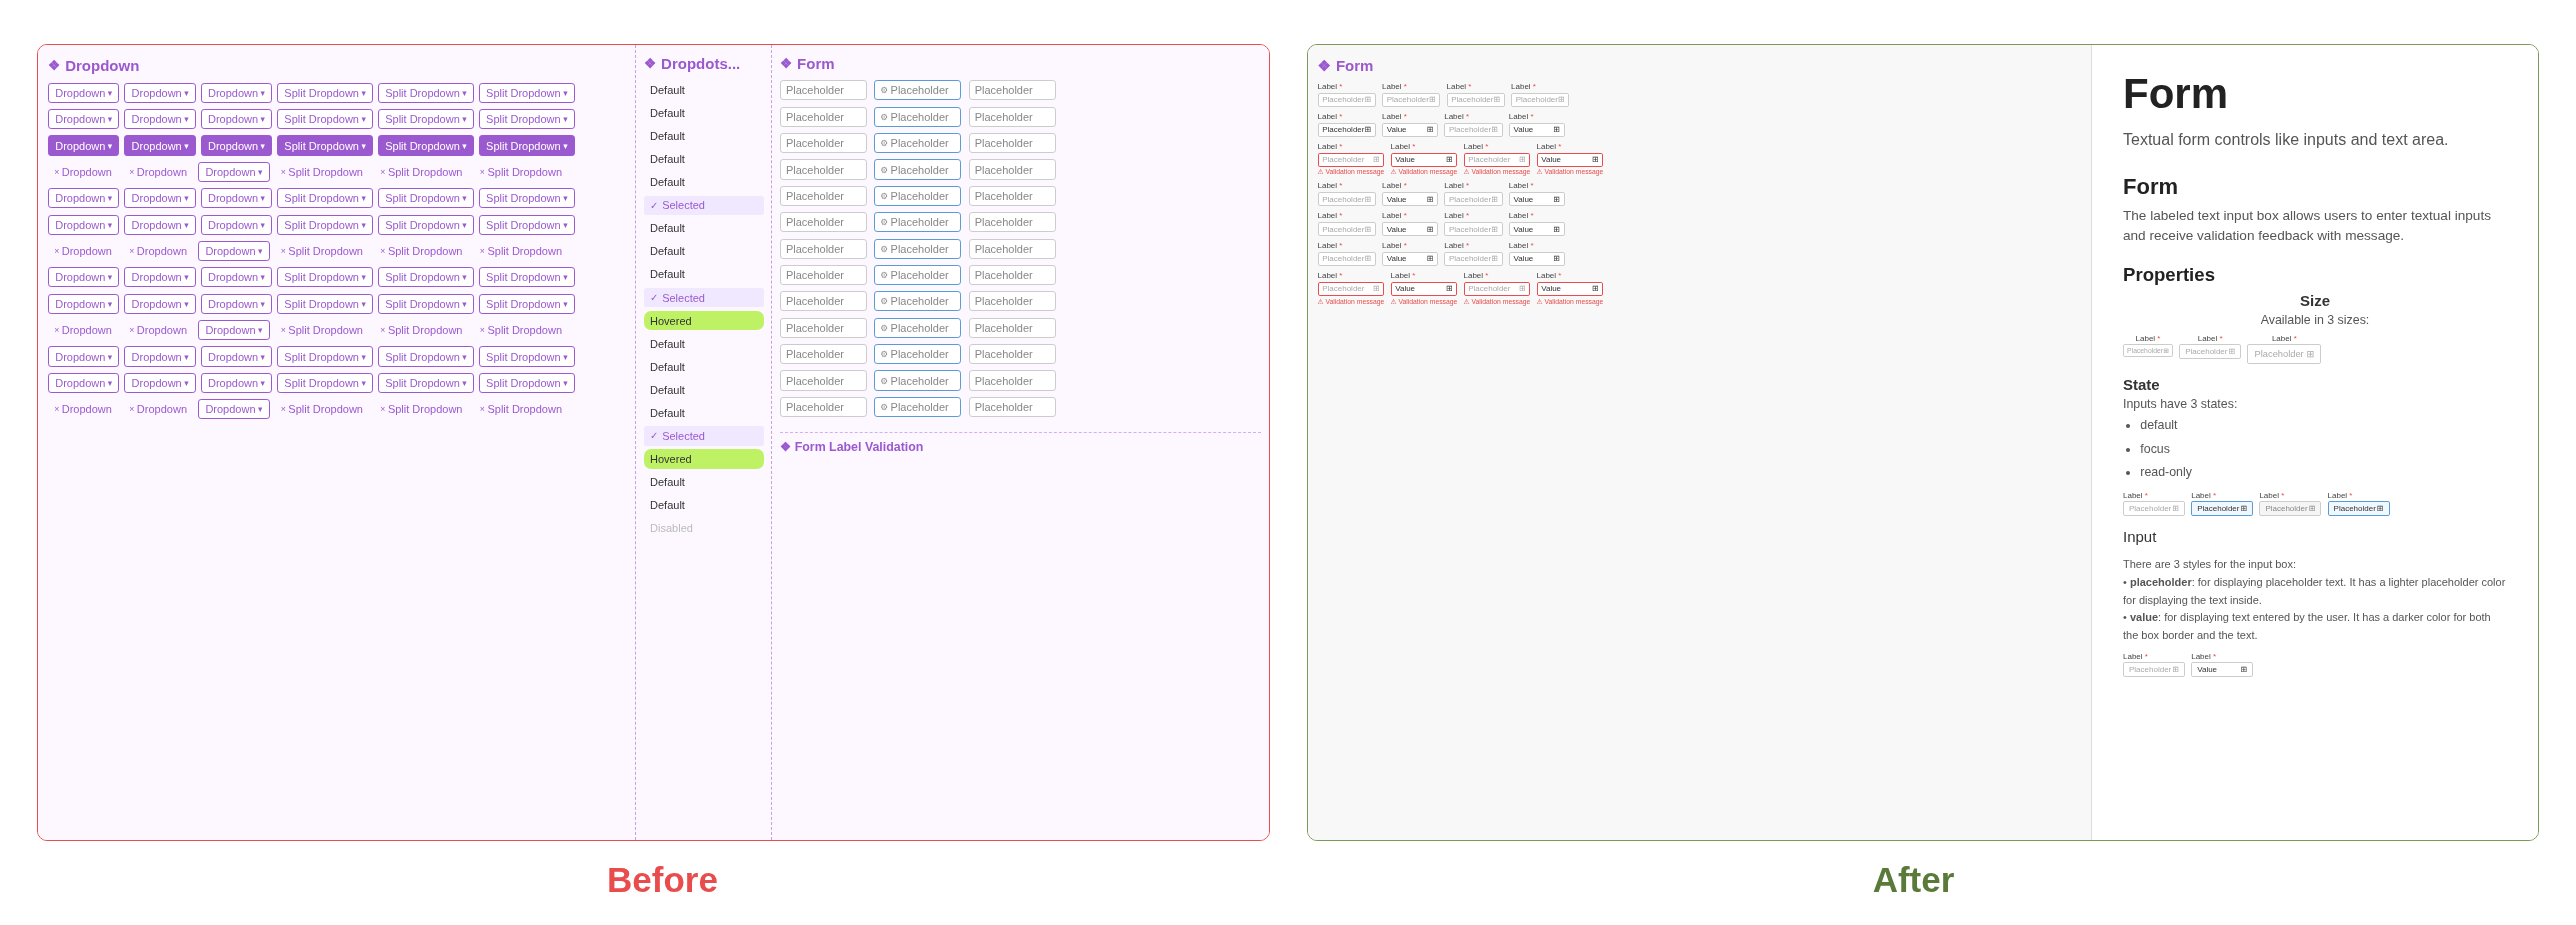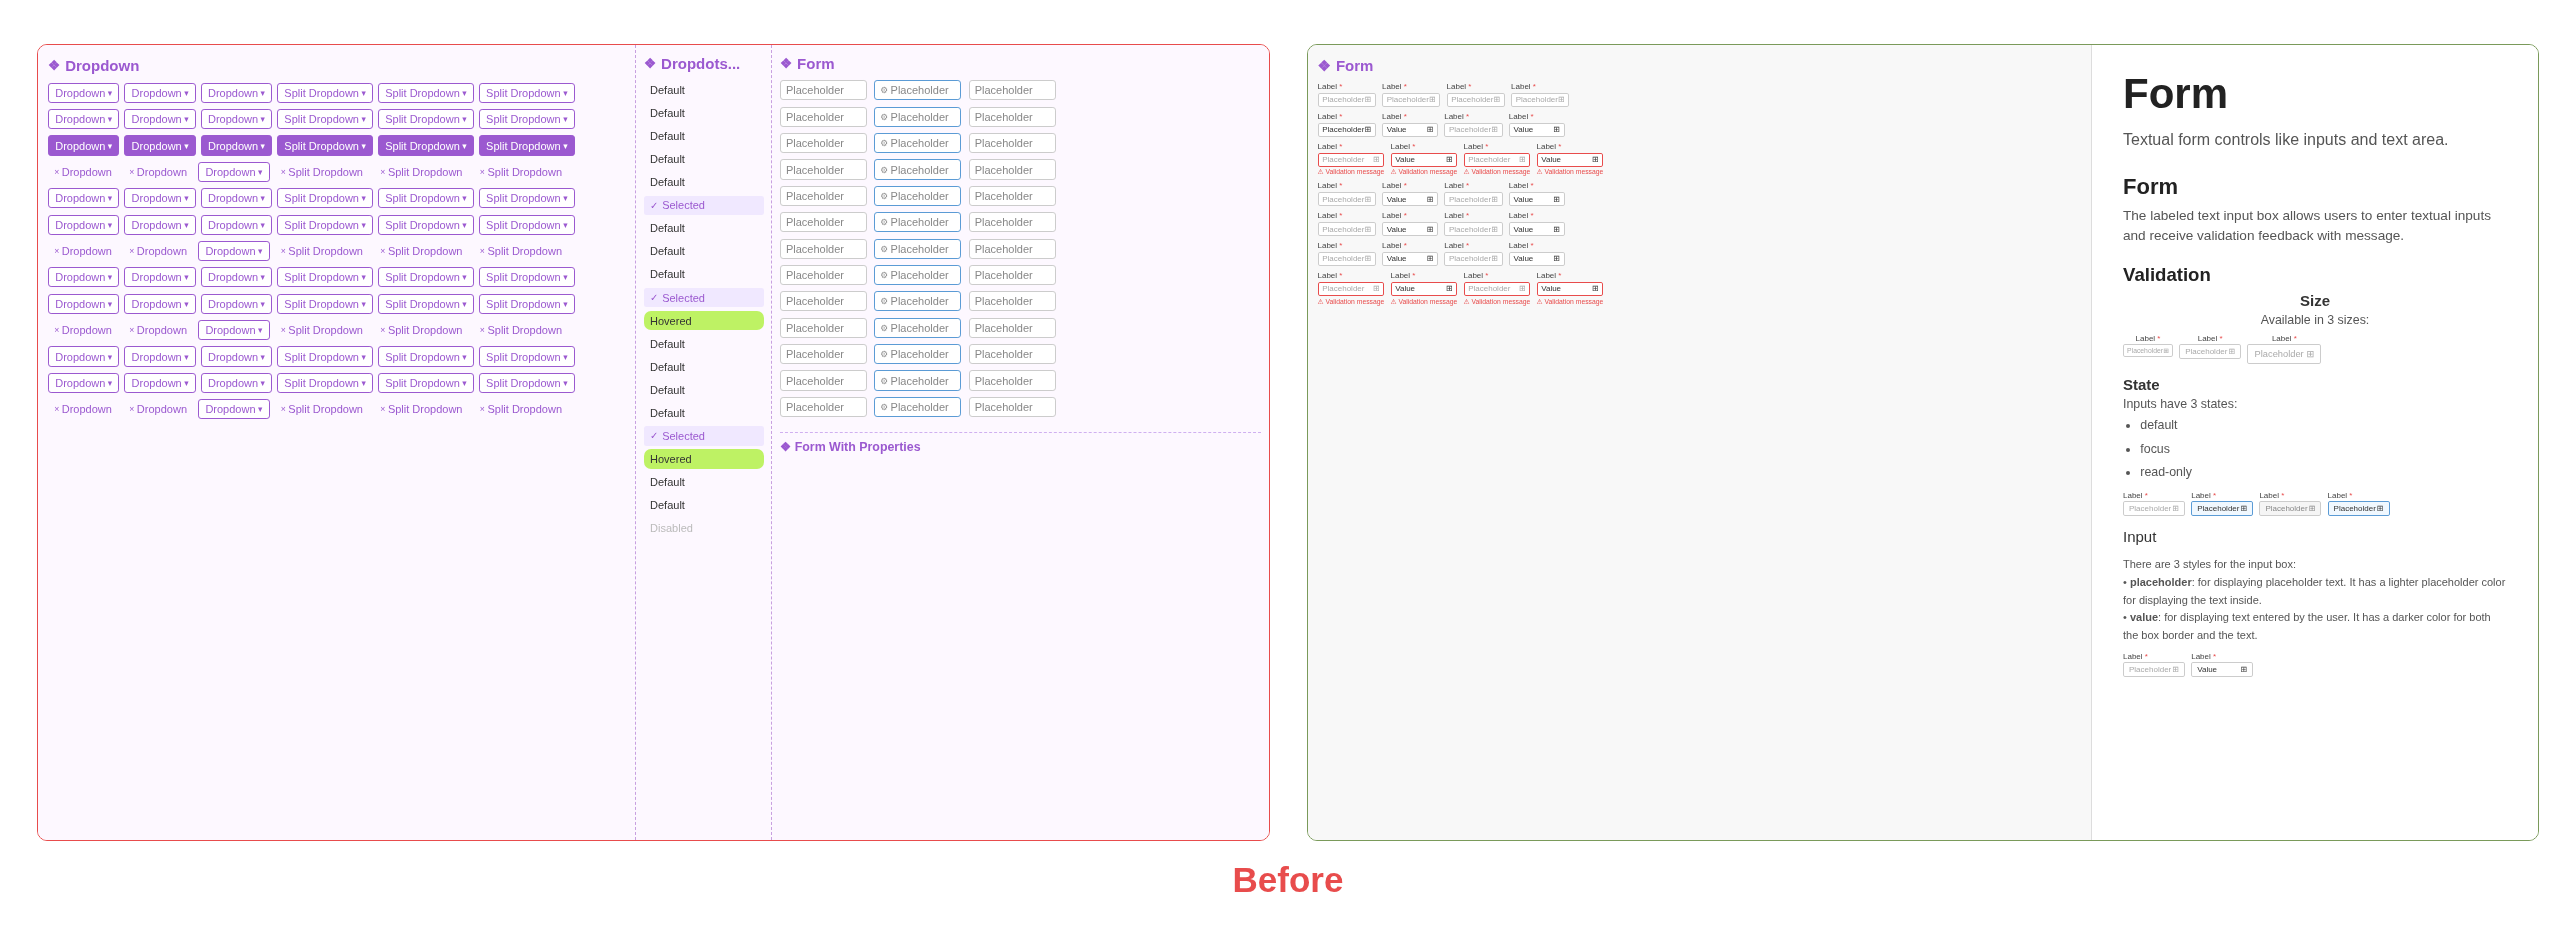--- a/index.html
+++ b/index.html
@@ -582,21 +582,21 @@
           <div class="input-field">Placeholder</div>
         </div>
         <div class="form-inputs-row">
           <div class="input-field">Placeholder</div>
           <div class="input-field blue-border"><span class="input-icon">⚙</span>Placeholder</div>
           <div class="input-field">Placeholder</div>
         </div>
 
         <div class="form-section-title">
           <span>❖</span>
-          <span>Form With Properties</span>
+          <span>Form Label Validation</span>
         </div>
       </div>
     </div>
   </div>
 
   <div class="panel panel-after">
 
     <div class="after-left">
       <div class="after-form-section-title">
         <span>❖</span>
@@ -751,21 +751,21 @@
     <div class="after-right">
       <div class="doc-title">Form</div>
       <div class="doc-desc">Textual form controls like inputs and text area.</div>
 
       <div class="doc-section">
         <div class="doc-section-title">Form</div>
         <div class="doc-section-desc">The labeled text input box allows users to enter textual inputs and receive validation feedback with message.</div>
       </div>
 
       <div class="doc-section">
-        <div class="doc-subsection-title">Validation</div>
+        <div class="doc-subsection-title">Properties</div>
 
         <div style="margin-bottom:12.4px;text-align:center;">
           <div style="font-size:15px;font-weight:600;color:#333;margin-bottom:3.7px;">Size</div>
           <div style="font-size:12.4px;color:#555;margin-bottom:3.7px;">Available in 3 sizes:</div>
 
           <div style="margin-top:7.4px;" class="doc-components-inline">
             <div class="doc-comp-row">
               <div class="doc-comp-field">
                 <div class="doc-comp-label">Label <span class="req">*</span></div>
                 <div class="doc-comp-input" style="font-size:6.8px;padding:1.2px 3.1px;min-width:50px;">Placeholder <span>⊞</span></div>
@@ -832,14 +832,15 @@
             </div>
           </div>
         </div>
       </div>
     </div>
   </div>
 </div>
 
 <div class="bottom-labels">
   <div class="bottom-label-left">Before</div>
+  <div class="bottom-label-right">After</div>
 </div>
 
 
 </body></html>

